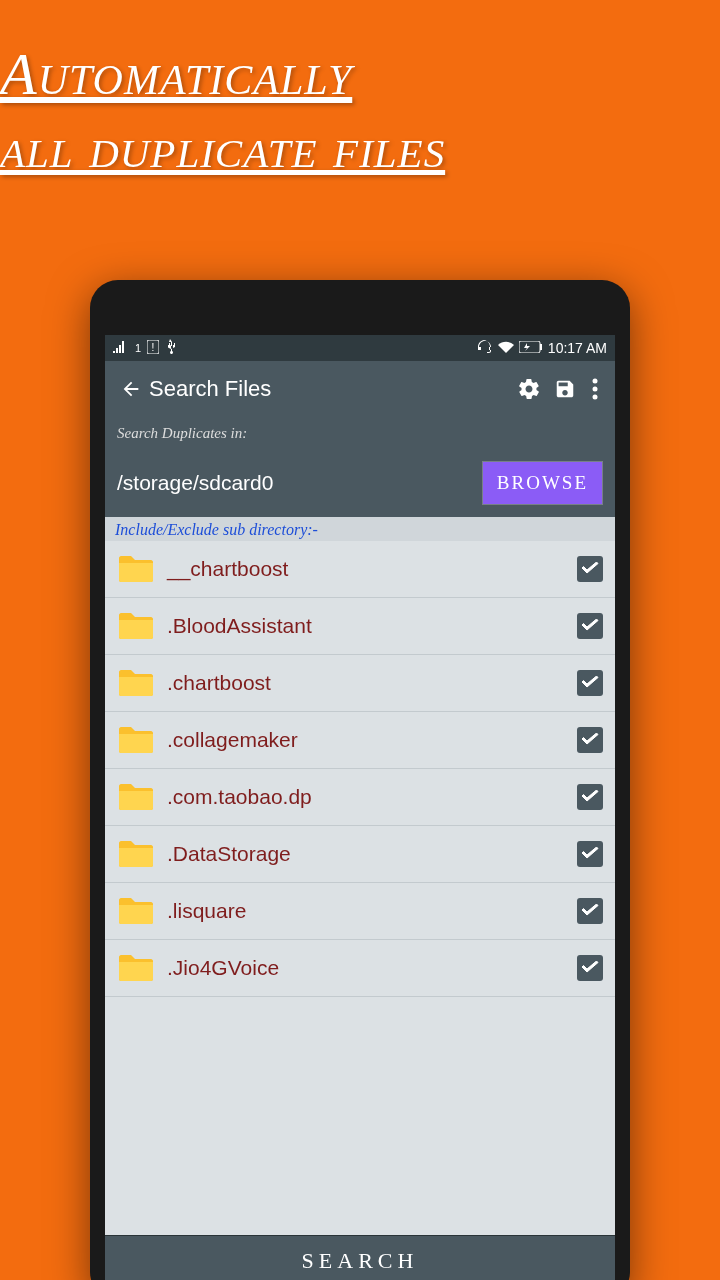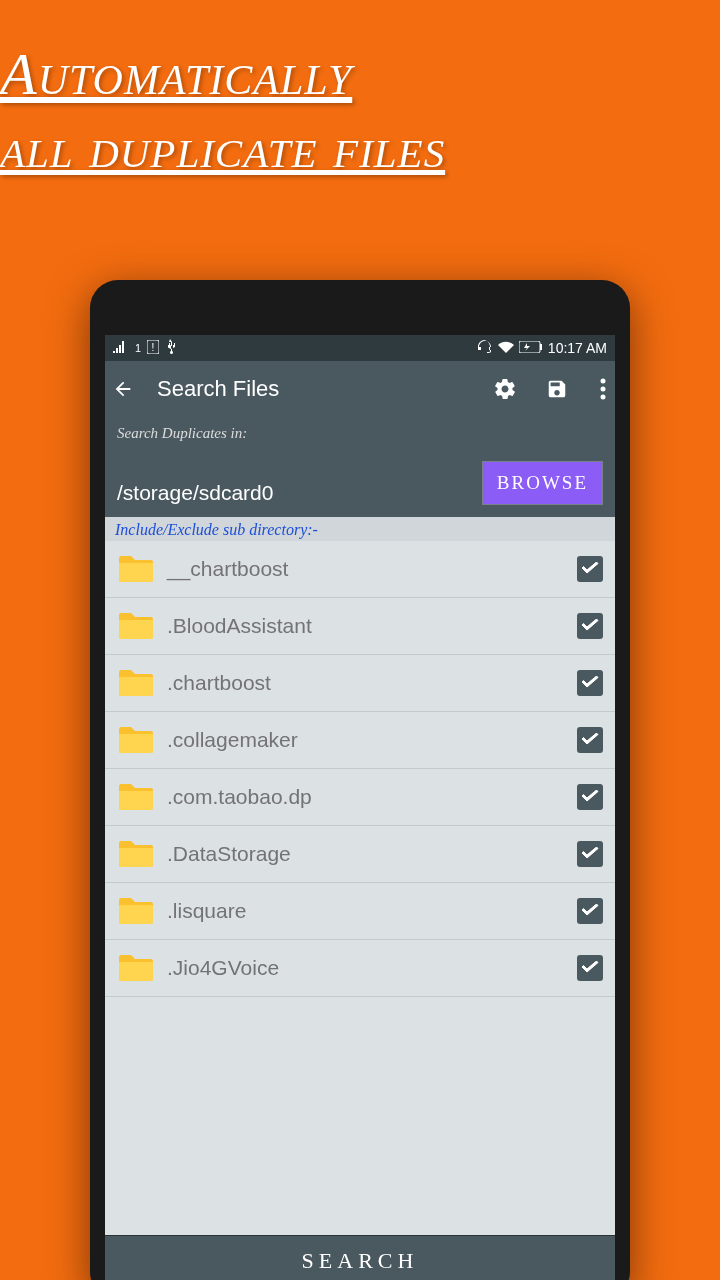--- a/index.html
+++ b/index.html
@@ -61,23 +61,22 @@
       align-items: center;
       gap: 6px;
     }
     .status-right { gap: 5px; }
     
     .app-bar {
       height: 56px;
       background: #4a5860;
       display: flex;
       align-items: center;
-      padding: 0 0;
-      color: #fff;
-      gap: 16px;
+      padding: 0 8px;
+      color: #fff;
     }
     .app-title {
       font-size: 22px;
       font-weight: 500;
       flex: 1;
     }
     .icon-btn {
       width: 36px;
       height: 36px;
       display: flex;
@@ -93,21 +92,21 @@
     }
     .search-label {
       font-style: italic;
       font-family: Georgia, serif;
       font-size: 15px;
       color: #ddd;
       margin-bottom: 19px;
     }
     .search-row {
       display: flex;
-      align-items: flex-end;
+      align-items: center;
       gap: 10px;
     }
     .search-path {
       flex: 1;
       font-size: 21px;
       color: #fff;
     }
     .browse-btn {
       background: #8b5cf6;
       border: 1px solid #788088;
@@ -142,21 +141,21 @@
       gap: 12px;
     }
     .folder-icon {
       width: 38px;
       height: 30px;
       flex-shrink: 0;
     }
     .file-name {
       flex: 1;
       font-size: 21px;
-      color: #737373;
+      color: #7f1d1d;
     }
     .checkbox {
       width: 26px;
       height: 26px;
       background: #4a5860;
       border-radius: 3px;
       display: flex;
       align-items: center;
       justify-content: center;
       cursor: pointer;

